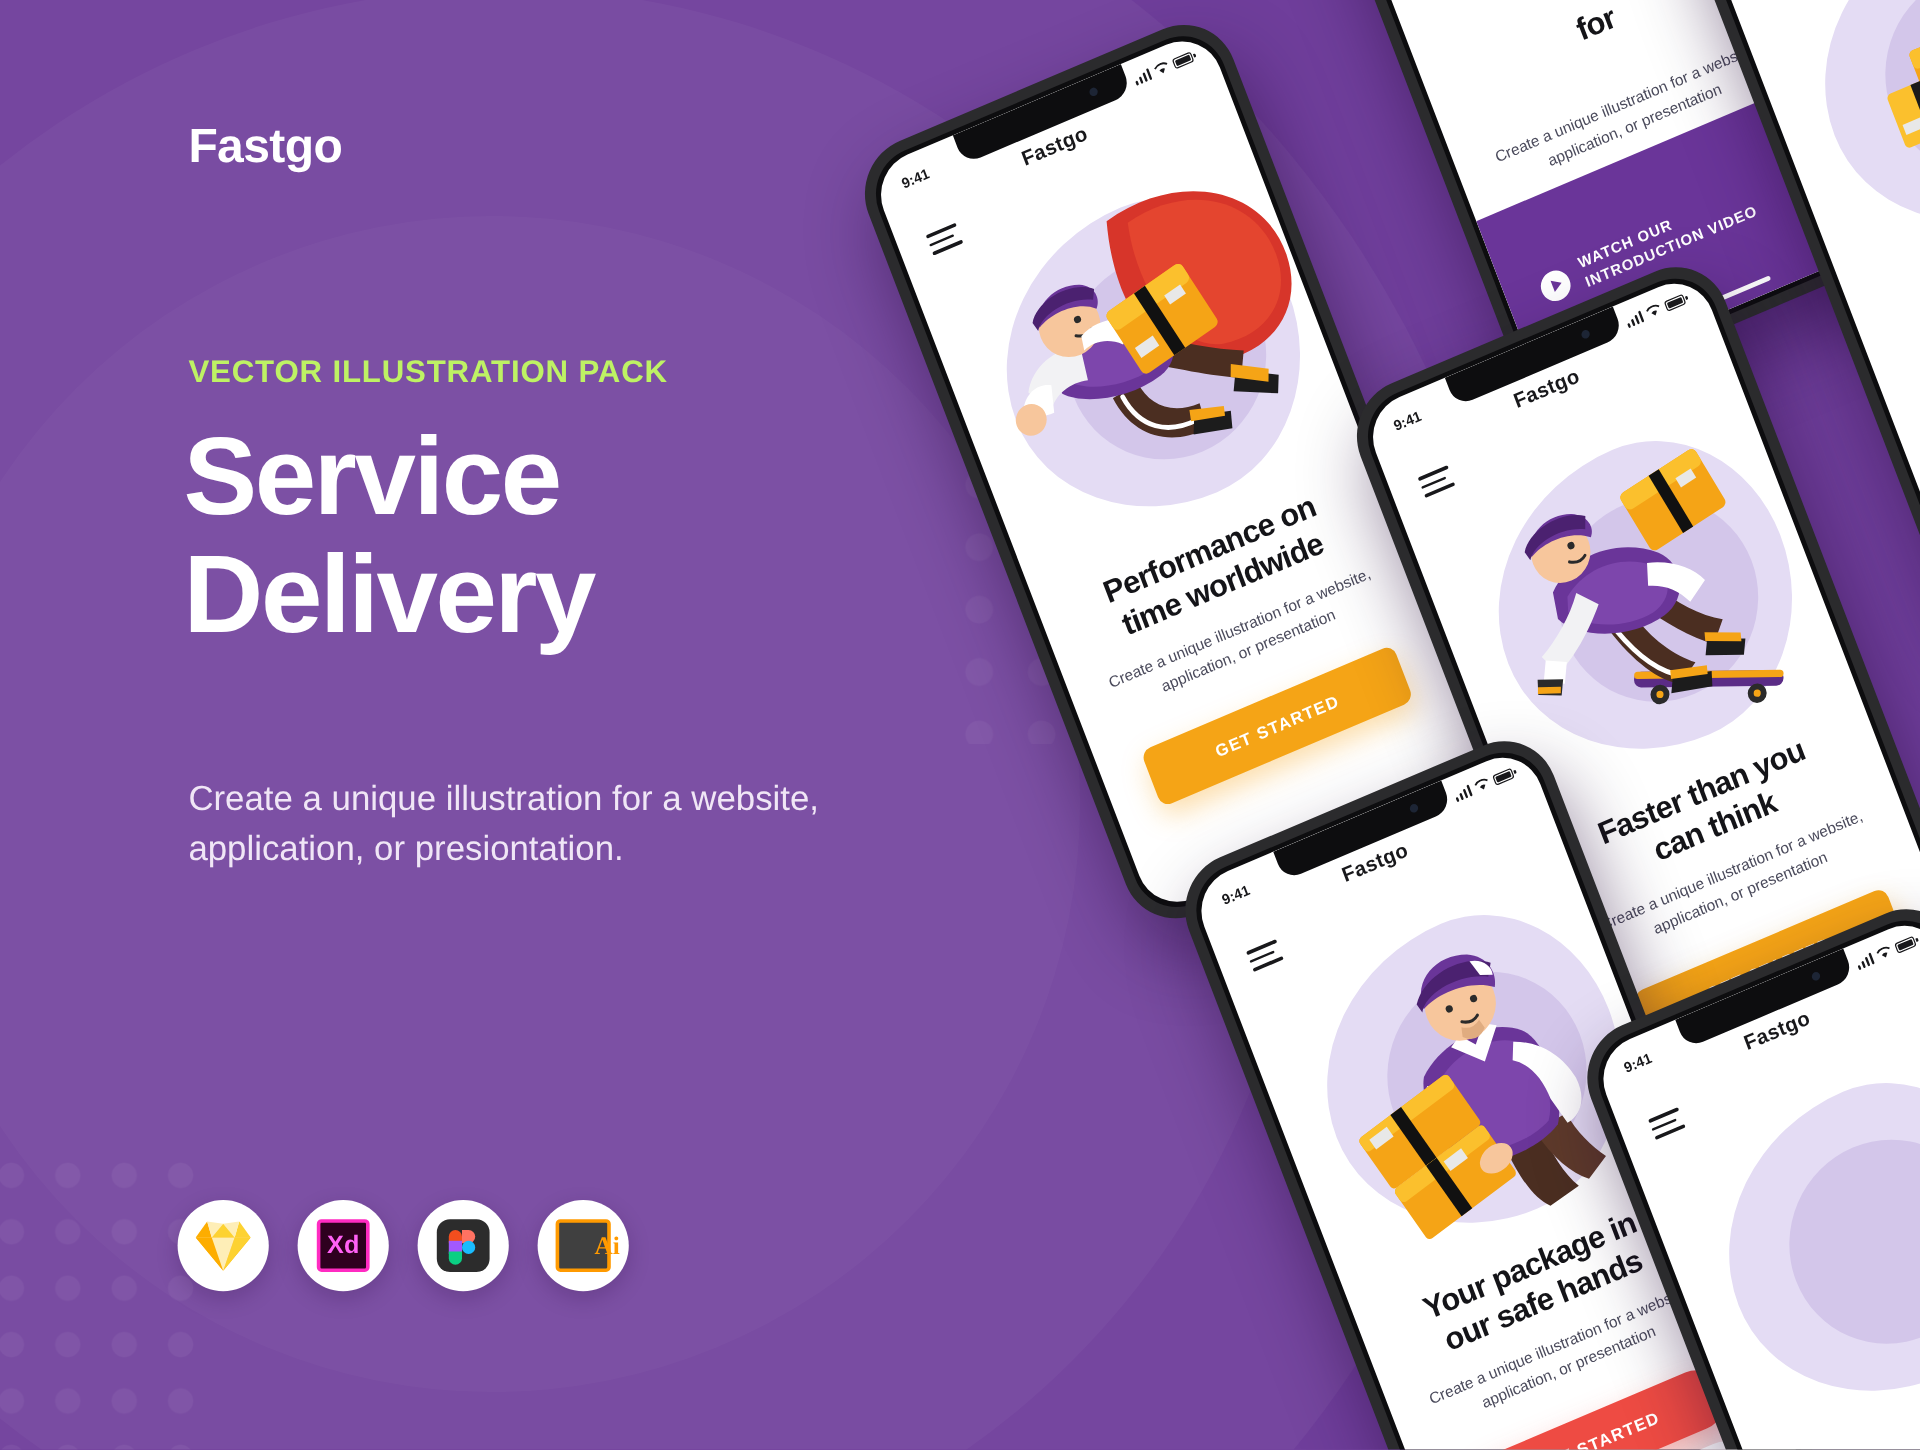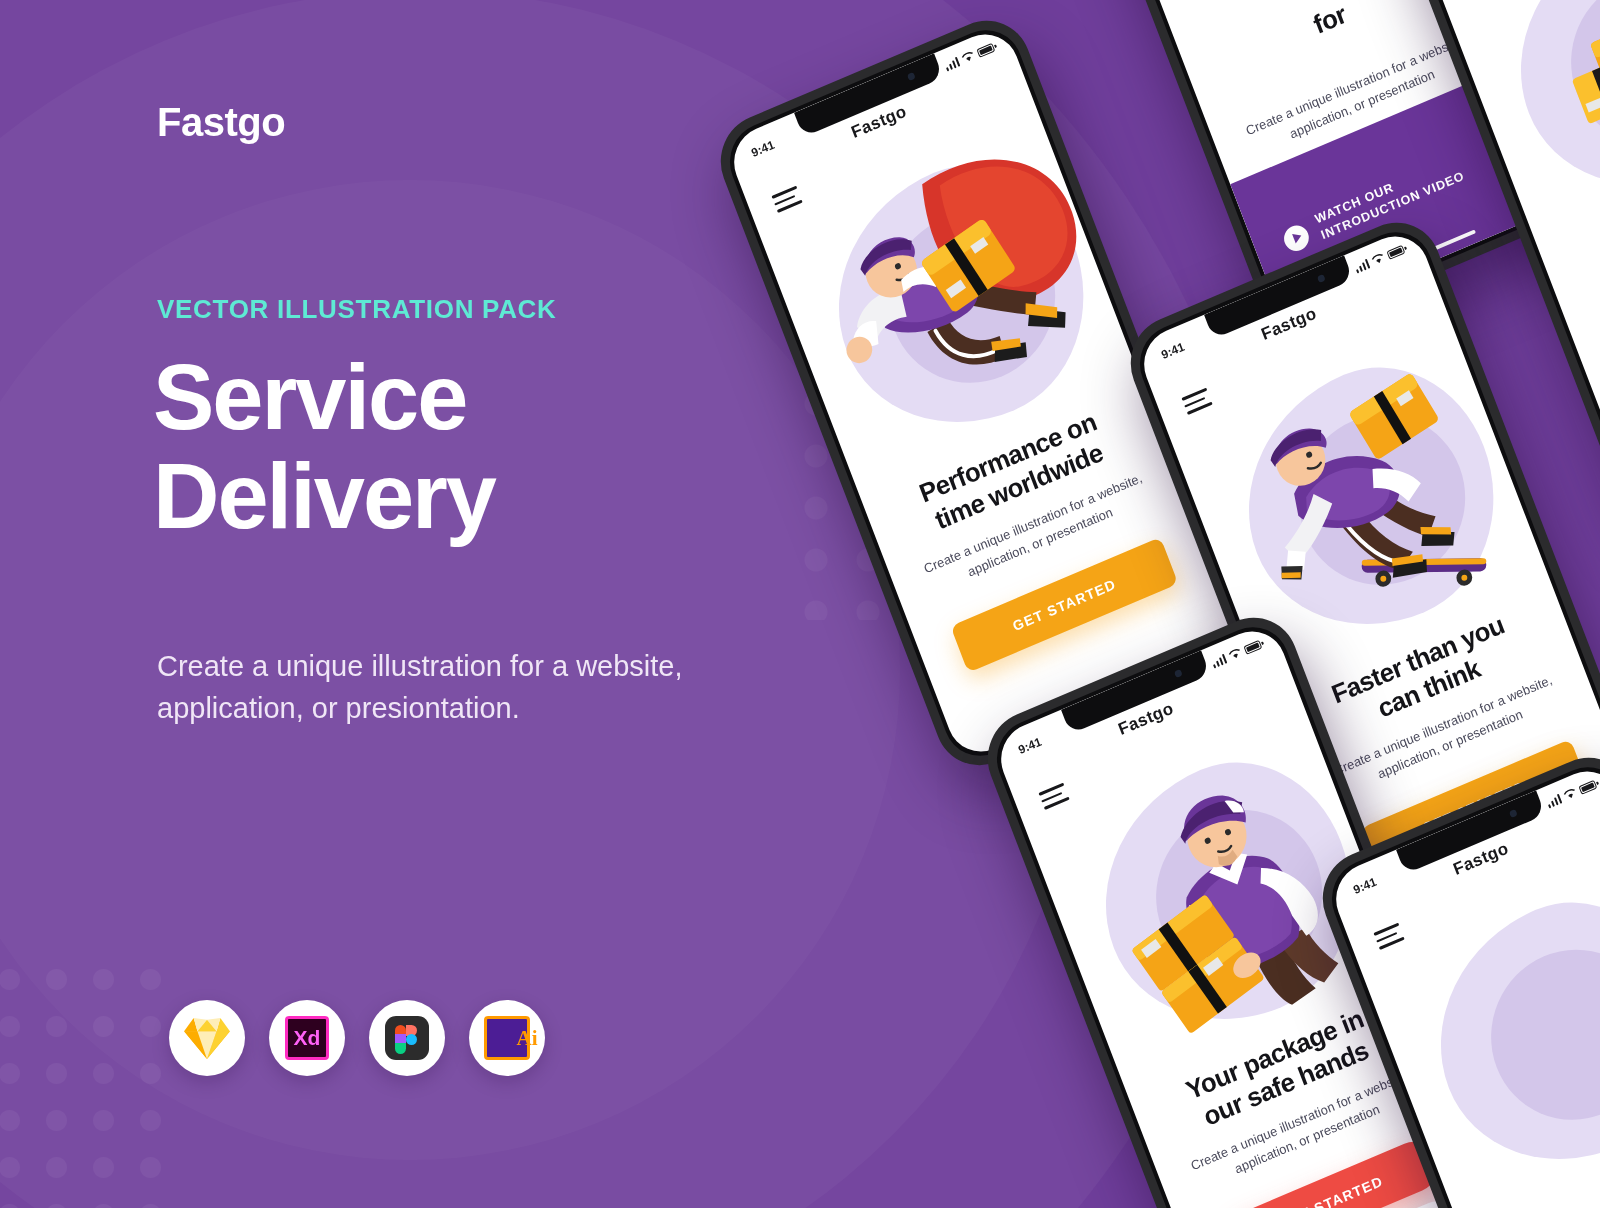--- a/index.html
+++ b/index.html
@@ -33,47 +33,47 @@
 
   
   #left-panel{ position:absolute; left:0; top:0; width:780px; height:1208px; z-index:5; }
 
   .brand{
     position:absolute; left:157px; top:100px;
     font-size:40px; font-weight:bold; color:#fff; letter-spacing:-0.5px;
   }
   .eyebrow{
     position:absolute; left:157px; top:294px;
-    font-size:26px; font-weight:bold; color:#5eead4; letter-spacing:0.7px;
+    font-size:26px; font-weight:bold; color:#bef264; letter-spacing:0.7px;
   }
   .headline{
     position:absolute; left:153px; top:348px; width:600px;
     font-size:92px; line-height:1.08; font-weight:bold; color:#fff;
     letter-spacing:-2px;
   }
   .subcopy{
     position:absolute; left:157px; top:645px; width:600px;
     font-size:29px; line-height:1.45; color:#F0E6F6;
   }
 
   
-  #tool-badges{ position:absolute; left:169px; top:1000px; display:flex; gap:24px; z-index:6; }
+  #tool-badges{ position:absolute; left:148px; top:1000px; display:flex; gap:24px; z-index:6; }
   .badge{
     width:76px; height:76px; border-radius:50%;
     background:#fff; display:flex; align-items:center; justify-content:center;
     box-shadow:0 6px 18px rgba(40,10,60,0.22);
   }
   .glyph-sketch{ width:46px; height:42px; display:block; }
   .glyph-sq{
     width:44px; height:44px; border-radius:4px;
     display:flex; align-items:center; justify-content:center;
     font-weight:bold; font-size:21px;
   }
   .glyph-xd{ background:#2E001F; color:#FF61F6; border:3px solid #FF2BC2; }
-  .glyph-ai{ background:#4c1d95; color:#FF9A00; border:3px solid #FF9A00; font-family:"Liberation Serif",serif;padding-left:40px; }
+  .glyph-ai{ background:#404040; color:#FF9A00; border:3px solid #FF9A00; font-family:"Liberation Serif",serif;padding-left:40px; }
   .glyph-fig{ width:44px; height:44px; border-radius:11px; background:#2C2C2C; position:relative; }
   .fig-d{ position:absolute; border-radius:50%; }
 
   
   #mockups{ position:absolute; inset:0; z-index:4; }
   .phone{
     position:absolute;
     width:330px; height:690px;
     background:#2b2b2d;
     border-radius:46px;

